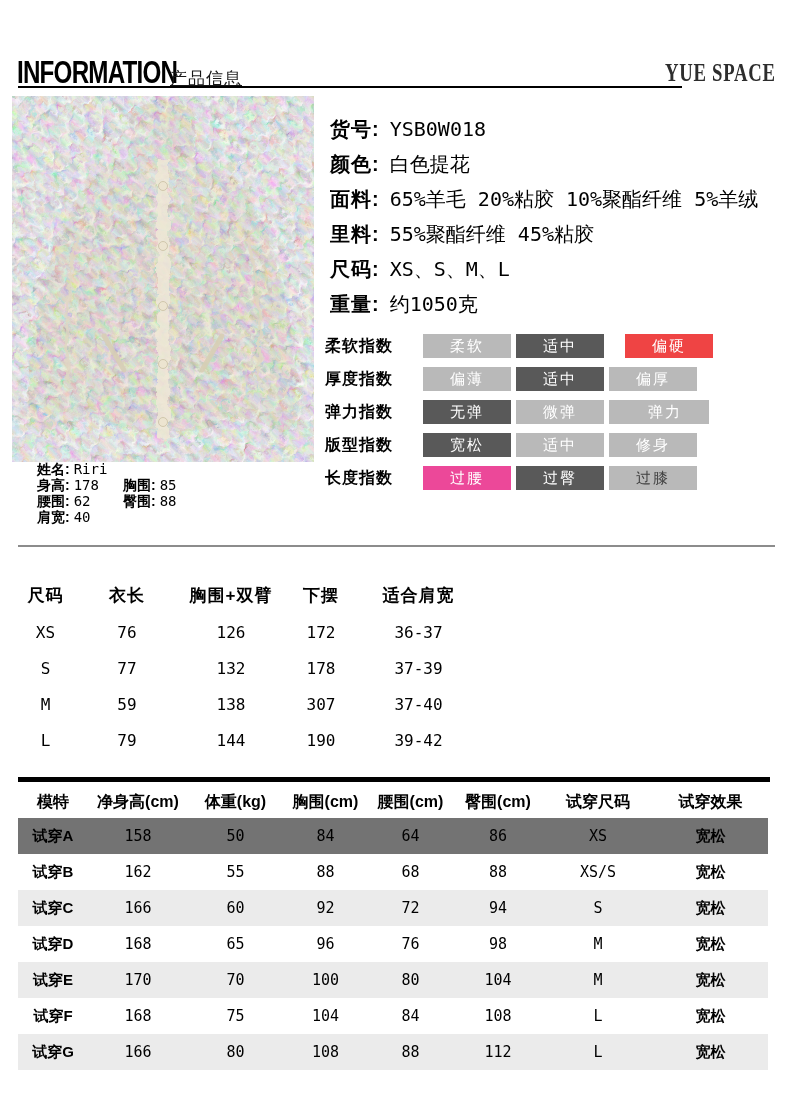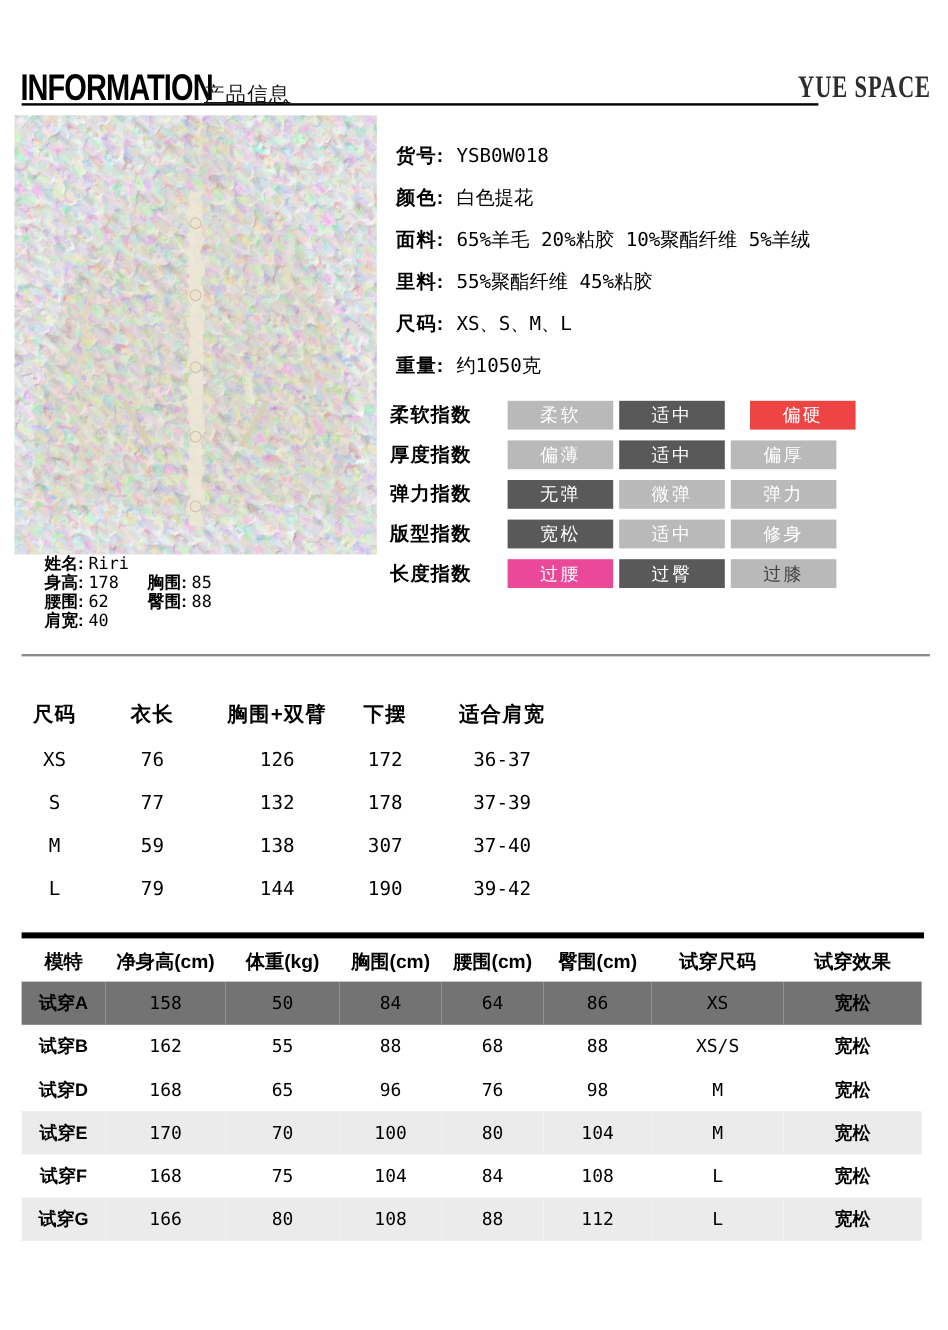--- a/index.html
+++ b/index.html
@@ -14,21 +14,21 @@
   .hdr-brand{position:absolute;right:14px;top:58px;font-family:"Liberation Serif","DejaVu Serif",serif;
           font-weight:700;font-size:26px;letter-spacing:1px;color:#2d2d2d;
           transform:scaleX(.72);transform-origin:right center;white-space:nowrap;}
   .hdr-line{position:absolute;left:18px;top:86px;width:664px;height:2px;background:#000;}
 
   
   .photo{position:absolute;left:12px;top:96px;width:302px;height:366px;}
 
   
   .info-block{position:absolute;left:330px;top:112px;}
-  .info-row{height:35px;line-height:35px;font-size:16px;white-space:nowrap;}
+  .info-row{height:35px;line-height:35px;font-size:20px;white-space:nowrap;}
   .info-label{font-weight:700;letter-spacing:1px;}
   .info-value{margin-left:10px;}
 
   
   .index-block{position:absolute;left:325px;top:334px;}
   .index-row{display:flex;align-items:center;height:24px;margin-bottom:9px;}
   .index-label{width:98px;font-size:16px;font-weight:700;letter-spacing:1px;}
   .segs{display:flex;}
   .seg{width:88px;height:24px;margin-right:5px;display:flex;align-items:center;
        justify-content:center;color:#fff;font-size:15px;letter-spacing:2px;}
@@ -151,21 +151,21 @@
           <div class="seg" style="background: rgb(185, 185, 185); color: rgb(255, 255, 255);">偏薄</div>
           <div class="seg" style="background: rgb(89, 89, 89); color: rgb(255, 255, 255);">适中</div>
           <div class="seg" style="background: rgb(185, 185, 185); color: rgb(255, 255, 255);">偏厚</div>
         </div>
       </div>
       <div class="index-row">
         <span class="index-label">弹力指数</span>
         <div class="segs">
           <div class="seg" style="background: rgb(89, 89, 89); color: rgb(255, 255, 255);">无弹</div>
           <div class="seg" style="background: rgb(185, 185, 185); color: rgb(255, 255, 255);">微弹</div>
-          <div class="seg" style="background: rgb(185, 185, 185); color: rgb(255, 255, 255);">弹力</div>
+          <div class="seg" style="background: rgb(185, 185, 185); color: rgb(255, 255, 255); padding-left: 12px;">弹力</div>
         </div>
       </div>
       <div class="index-row">
         <span class="index-label">版型指数</span>
         <div class="segs">
           <div class="seg" style="background: rgb(89, 89, 89); color: rgb(255, 255, 255);">宽松</div>
           <div class="seg" style="background: rgb(185, 185, 185); color: rgb(255, 255, 255);">适中</div>
           <div class="seg" style="background: rgb(185, 185, 185); color: rgb(255, 255, 255);">修身</div>
         </div>
       </div>
@@ -275,20 +275,30 @@
         <tr>
           <td class="cjk">试穿B</td>
           <td class="mono">162</td>
           <td class="mono">55</td>
           <td class="mono">88</td>
           <td class="mono">68</td>
           <td class="mono">88</td>
           <td class="mono">XS/S</td>
           <td class="cjk">宽松</td>
         </tr>
+        <tr style="background: rgb(235, 235, 235);">
+          <td class="cjk">试穿C</td>
+          <td class="mono">166</td>
+          <td class="mono">60</td>
+          <td class="mono">92</td>
+          <td class="mono">72</td>
+          <td class="mono">94</td>
+          <td class="mono">S</td>
+          <td class="cjk">宽松</td>
+        </tr>
         <tr>
           <td class="cjk">试穿D</td>
           <td class="mono">168</td>
           <td class="mono">65</td>
           <td class="mono">96</td>
           <td class="mono">76</td>
           <td class="mono">98</td>
           <td class="mono">M</td>
           <td class="cjk">宽松</td>
         </tr>

